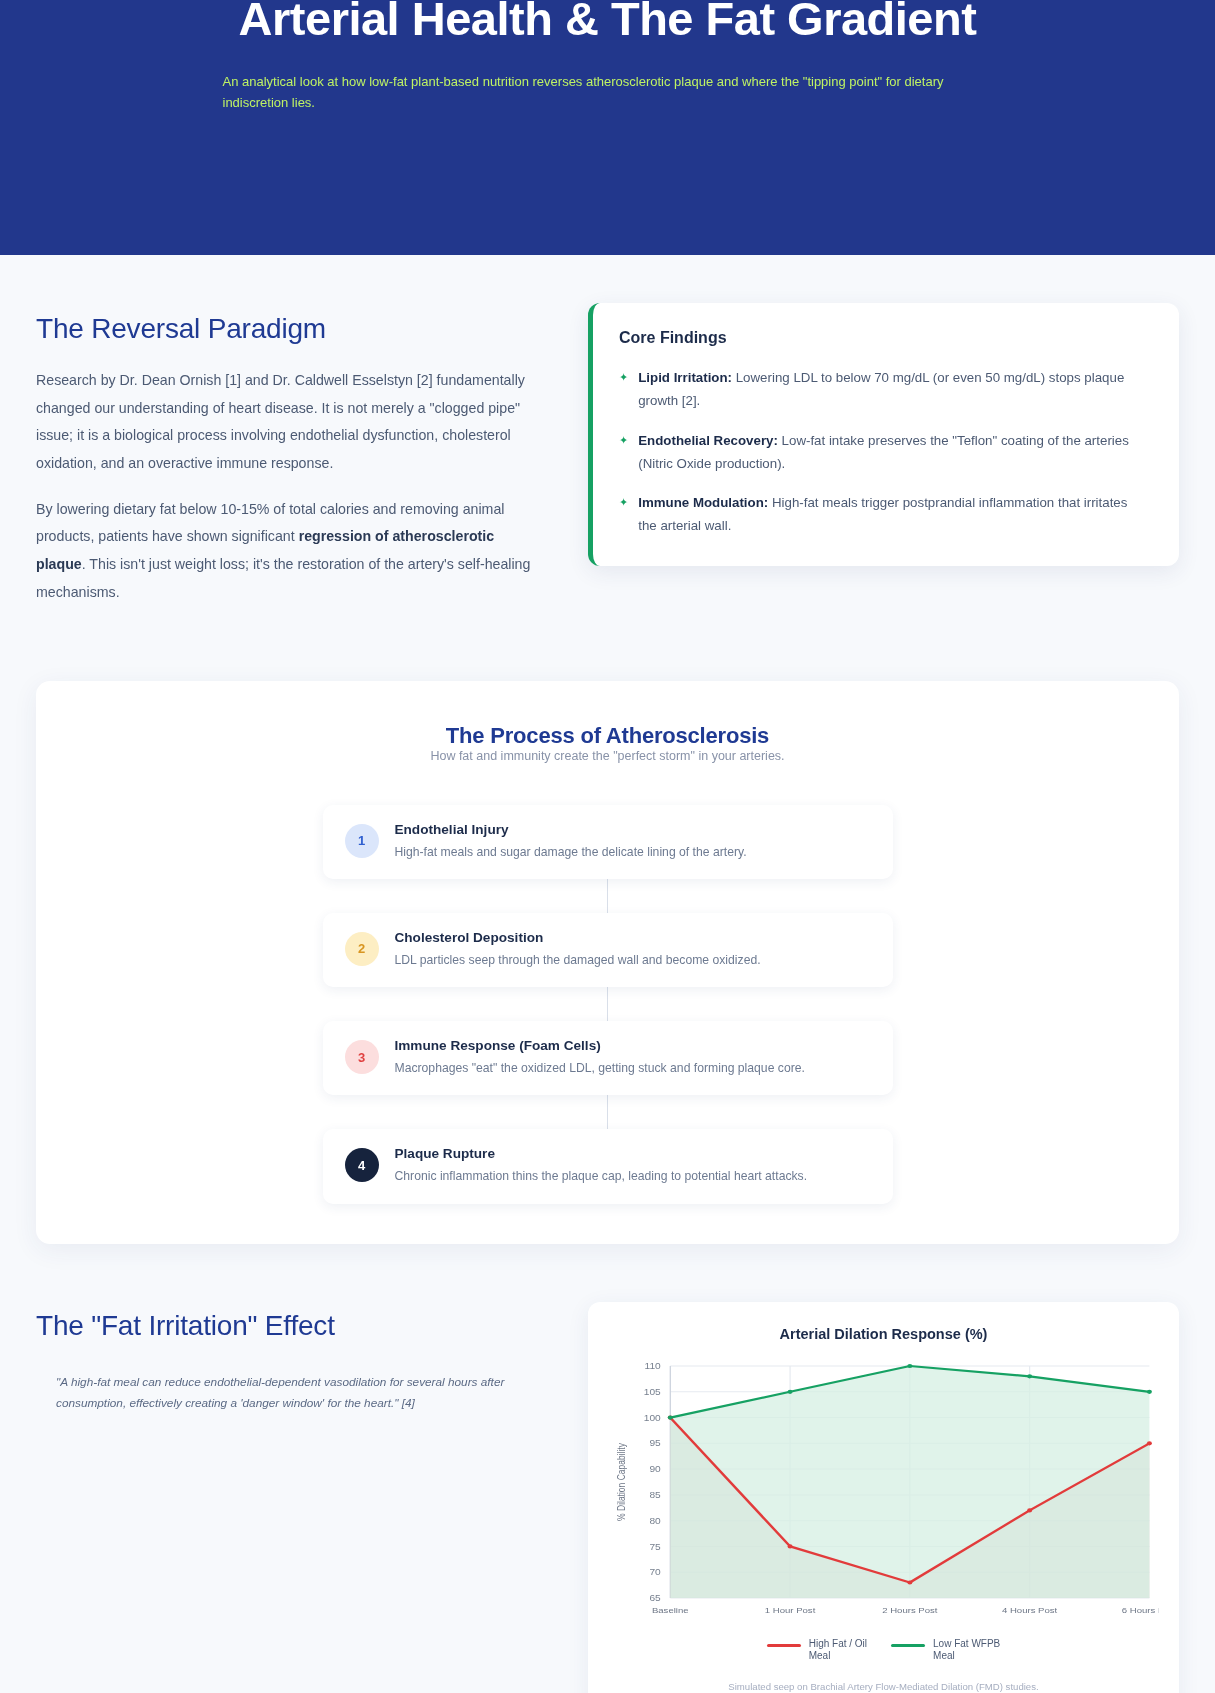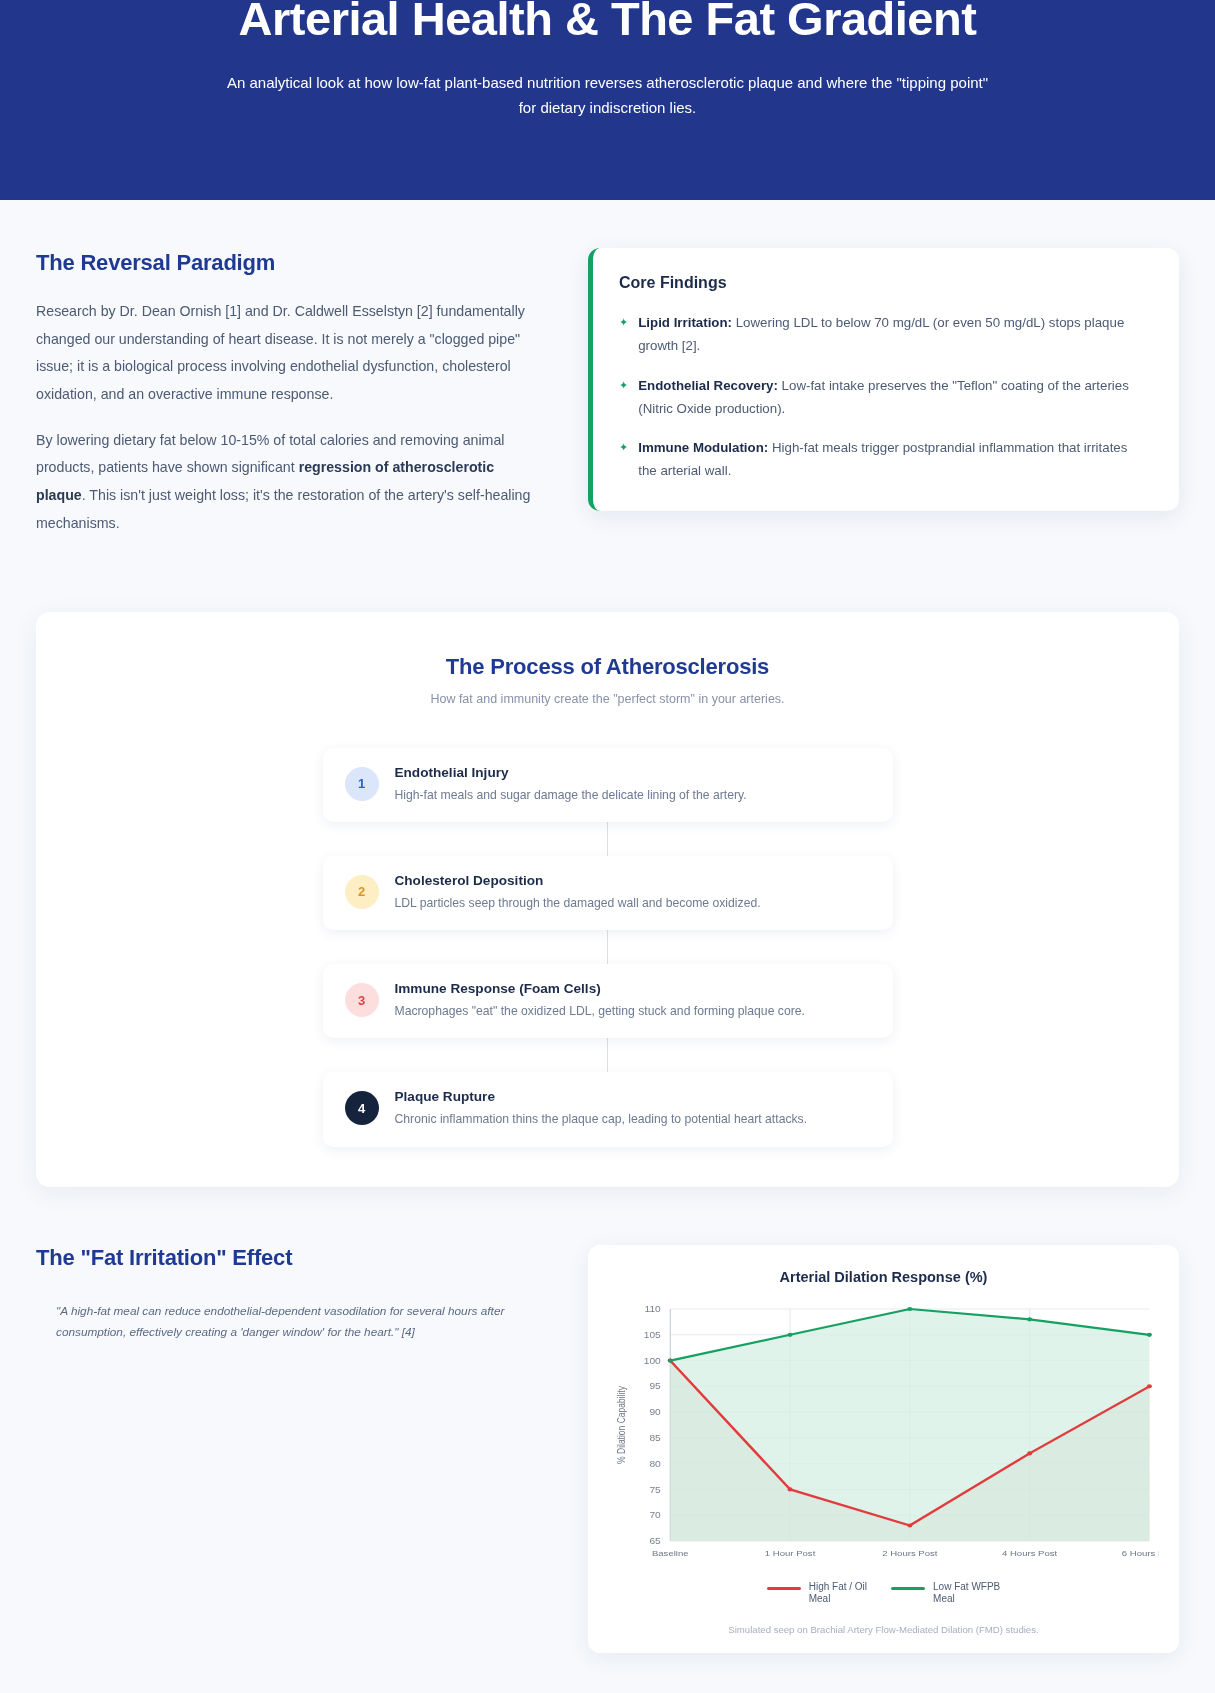--- a/index.html
+++ b/index.html
@@ -8,61 +8,62 @@
     background: #f7f9fc;
     font-family: "Liberation Sans", sans-serif;
     -webkit-font-smoothing: antialiased;
   }
   body { width: 1215px; overflow-x: hidden; }
 
   
   .hero {
     background: #22378c;
     padding: 0 40px 40px;
-    height: 200px;
+    height: 255px;
     display: flex;
     flex-direction: column;
     align-items: center;
     justify-content: flex-start;
   }
   .hero-title {
     color: #ffffff;
     font-size: 47px;
     line-height: 1.08;
     font-weight: 800;
     letter-spacing: -0.5px;
     text-align: center;
     max-width: 760px;
     margin-top: -6px;
   }
   .hero-sub {
-    color: #ffffff;
-    font-size: 15px;
+    color: #bef264;
+    font-size: 13px;
     line-height: 1.65;
-    text-align: center;
+    text-align: left;
     max-width: 770px;
     margin-top: 26px;
   }
 
   
   .wrap { width: 1215px; padding: 0 36px; }
 
   .sec-1 {
     display: flex;
     gap: 42px;
     padding-top: 42px;
     align-items: flex-start;
   }
   .col-left { width: 510px; flex: 0 0 510px; padding-top: 8px;}
   h2.section-head {
     color: #1f3a93;
-    font-size: 22px;
-    font-weight: 700;
+    font-size: 28px;
+    font-weight: 400;
     letter-spacing: -0.2px;
     margin-bottom: 22px;
+    margin-top: 8px;
   }
   p.body-text {
     color: #4c5a73;
     font-size: 14.2px;
     line-height: 1.95;
     margin-bottom: 18px;
   }
   p.body-text b { color: #2b3a55; font-weight: 700; }
 
   
@@ -114,21 +115,20 @@
     text-align: center;
     color: #1f3a93;
     font-size: 22px;
     font-weight: 800;
     letter-spacing: -0.2px;
   }
   .process-sub {
     text-align: center;
     color: #8892a8;
     font-size: 12.5px;
-    margin-top: 12px;
   }
   .steps { margin-top: 42px; position: relative; }
   .step-row { display: flex; justify-content: center; position: relative; }
   .step-card {
     width: 570px;
     background: #ffffff;
     border-radius: 10px;
     box-shadow: 0 3px 12px rgba(40,60,110,0.08);
     padding: 17px 22px 18px;
     display: flex;

